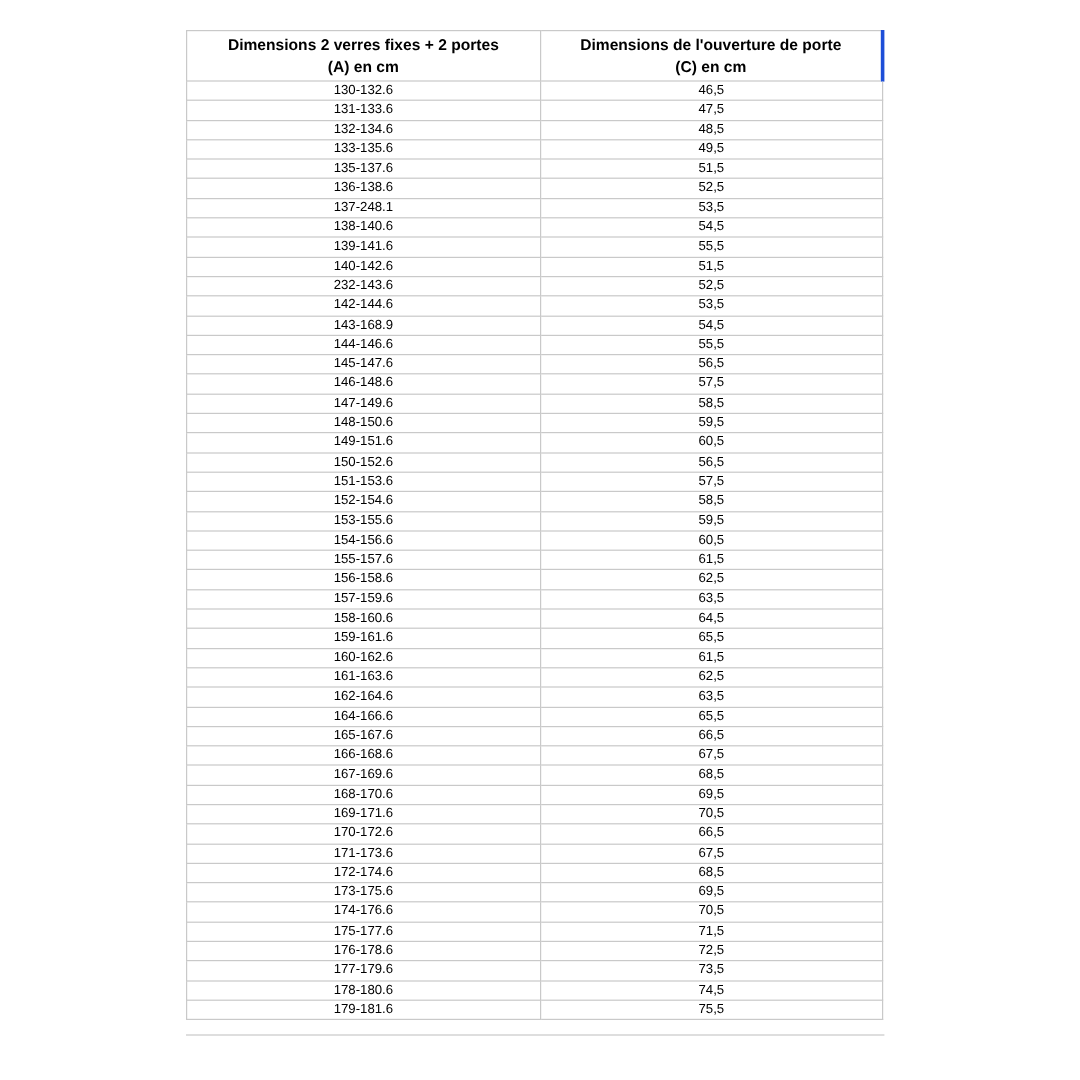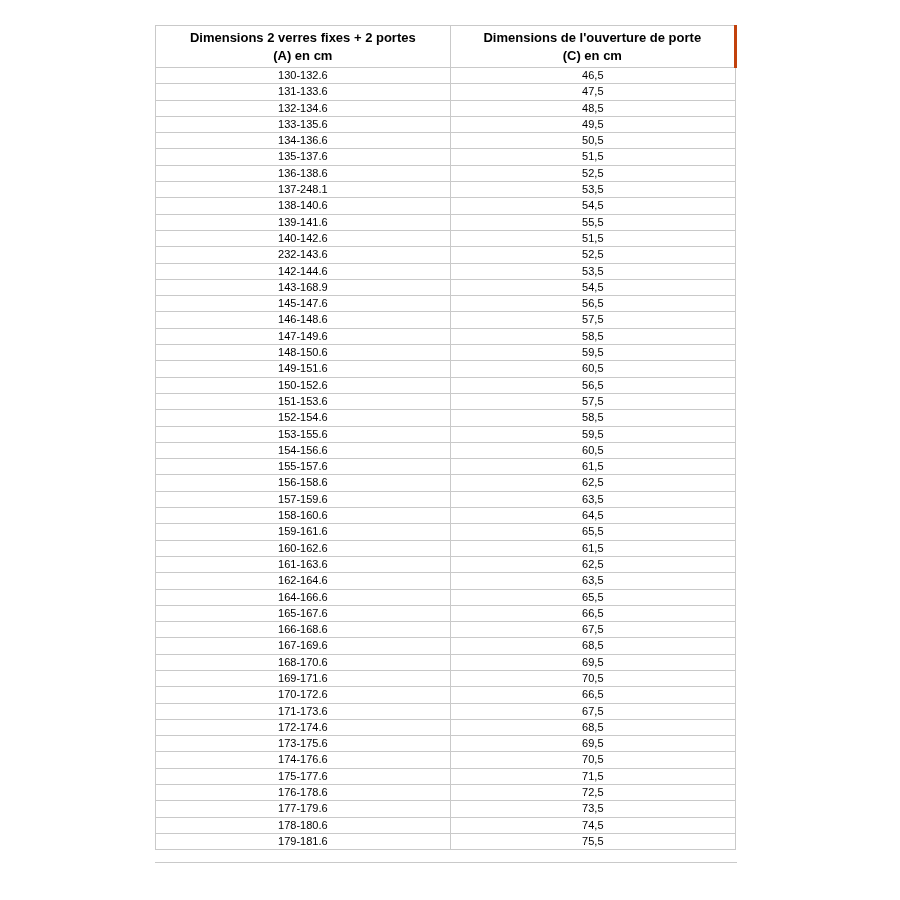--- a/index.html
+++ b/index.html
@@ -40,21 +40,21 @@
     white-space: nowrap;
   }
   table.dim-table thead th {
     font-weight: bold;
     font-size: 13px;
     line-height: 18px;
     height: 41px;
     background: #ffffff;
   }
   table.dim-table thead th.col-c-header {
-    border-right: 3px solid #c2410c;
+    border-right: 3px solid #1d4ed8;
     margin-top: 33px;
   }
   table.dim-table tbody td {
     font-size: 11px;
     height: 15.3px;
     line-height: 15.3px;
     background: #ffffff;
   }
   .bottom-rule {
     height: 0;
@@ -97,24 +97,20 @@
           </tr>
           <tr>
             <td>132-134.6</td>
             <td>48,5</td>
           </tr>
           <tr>
             <td>133-135.6</td>
             <td>49,5</td>
           </tr>
           <tr>
-            <td>134-136.6</td>
-            <td>50,5</td>
-          </tr>
-          <tr>
             <td>135-137.6</td>
             <td>51,5</td>
           </tr>
           <tr>
             <td>136-138.6</td>
             <td>52,5</td>
           </tr>
           <tr>
             <td>137-248.1</td>
             <td>53,5</td>
@@ -135,20 +131,24 @@
             <td>232-143.6</td>
             <td>52,5</td>
           </tr>
           <tr>
             <td>142-144.6</td>
             <td>53,5</td>
           </tr>
           <tr>
             <td>143-168.9</td>
             <td>54,5</td>
+          </tr>
+          <tr>
+            <td>144-146.6</td>
+            <td>55,5</td>
           </tr>
           <tr>
             <td>145-147.6</td>
             <td>56,5</td>
           </tr>
           <tr>
             <td>146-148.6</td>
             <td>57,5</td>
           </tr>
           <tr>

